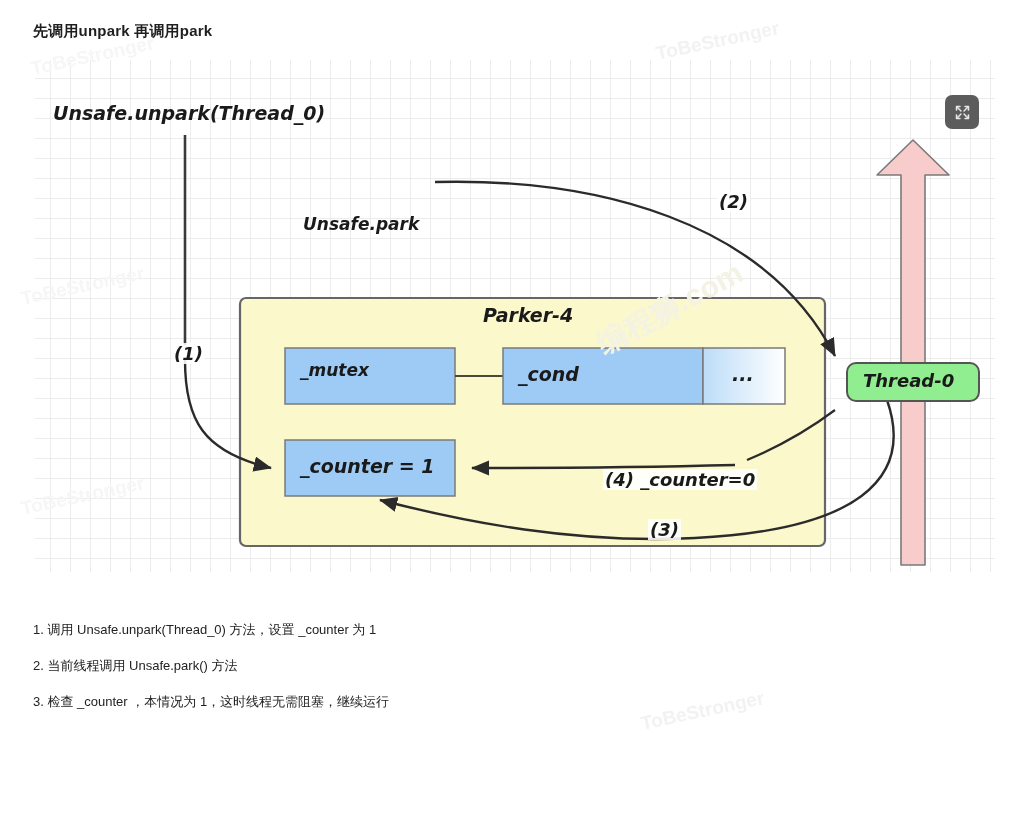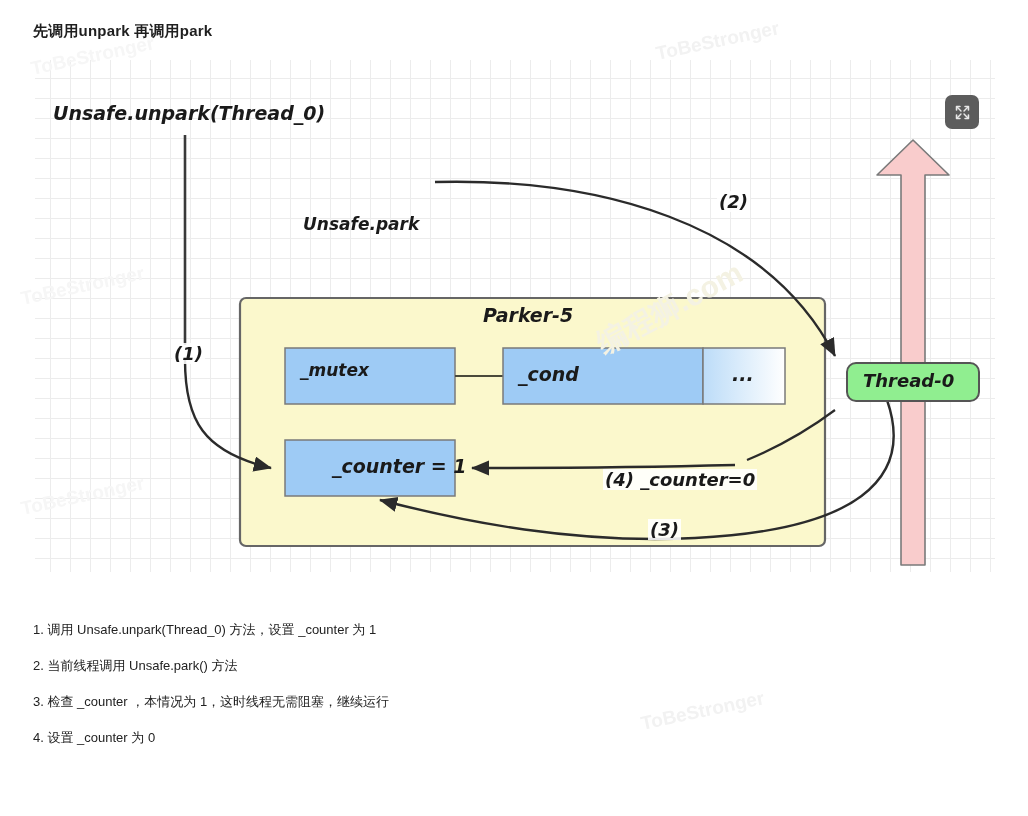--- a/index.html
+++ b/index.html
@@ -202,29 +202,29 @@
 
     <g>
       <rect x="812" y="303" width="132" height="38" rx="9" ry="9" fill="#90ee90" stroke="#555555" stroke-width="2"></rect>
     </g>
   </svg>
 
   <div class="dg-label" style="left:18px; top:42px; font-size:19px;">Unsafe.unpark(Thread_0)</div>
 
   <div class="dg-label" style="left:268px; top:110px; font-size:17px;margin-top:44px;">Unsafe.park</div>
 
-  <div class="dg-label" style="left:448px; top:244px; font-size:19px;">Parker-5</div>
+  <div class="dg-label" style="left:448px; top:244px; font-size:19px;">Parker-4</div>
 
   <div class="boxtext" style="left:265px; top:300px; font-size:17px;">_mutex</div>
 
   <div class="boxtext" style="left:483px; top:303px; font-size:19px;">_cond</div>
 
   <div class="boxtext" style="left:697px; top:303px; font-size:19px;">...</div>
 
-  <div class="boxtext" style="left:265px; top:395px; font-size:19px;margin-left:32px;">_counter = 1</div>
+  <div class="boxtext" style="left:265px; top:395px; font-size:19px;">_counter = 1</div>
 
   <div class="dg-label" style="left:828px; top:310px; font-size:18px;">Thread-0</div>
 
   <div class="dg-num" style="left:137px; top:283px;">(1)</div>
 
   <div class="dg-num" style="left:682px; top:131px;">(2)</div>
 
   <div class="dg-num" style="left:613px; top:459px;">(3)</div>
 
   <div class="dg-num" style="left:568px; top:409px;">(4) _counter=0</div>
@@ -240,14 +240,13 @@
       <path d="M15.8 15.8 L11.8 11.8" fill="none" stroke="#e8e8e8" stroke-width="1.7" stroke-linecap="round"></path>
       <path d="M4.2 15.8 L8.2 11.8" fill="none" stroke="#e8e8e8" stroke-width="1.7" stroke-linecap="round"></path>
     </svg>
   </div>
 </div>
 
 <div class="steps">
   <div class="step-row">1. 调用 Unsafe.unpark(Thread_0) 方法，设置 _counter 为 1</div>
   <div class="step-row">2. 当前线程调用 Unsafe.park() 方法</div>
   <div class="step-row">3. 检查 _counter ，本情况为 1，这时线程无需阻塞，继续运行</div>
-  <div class="step-row">4. 设置 _counter 为 0</div>
 </div>
 
 </body></html>

